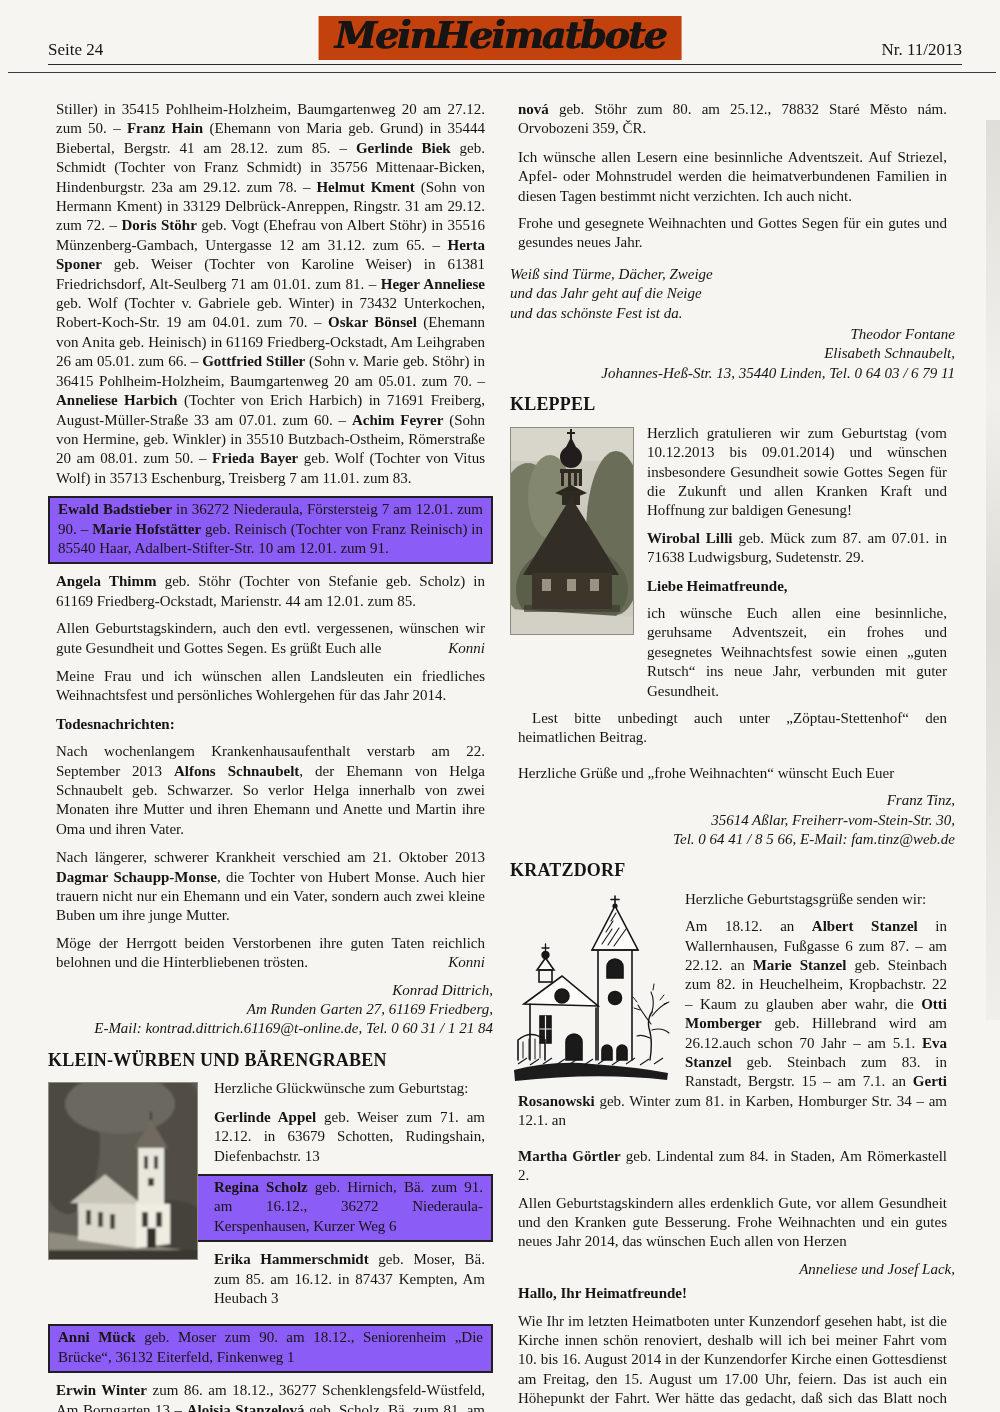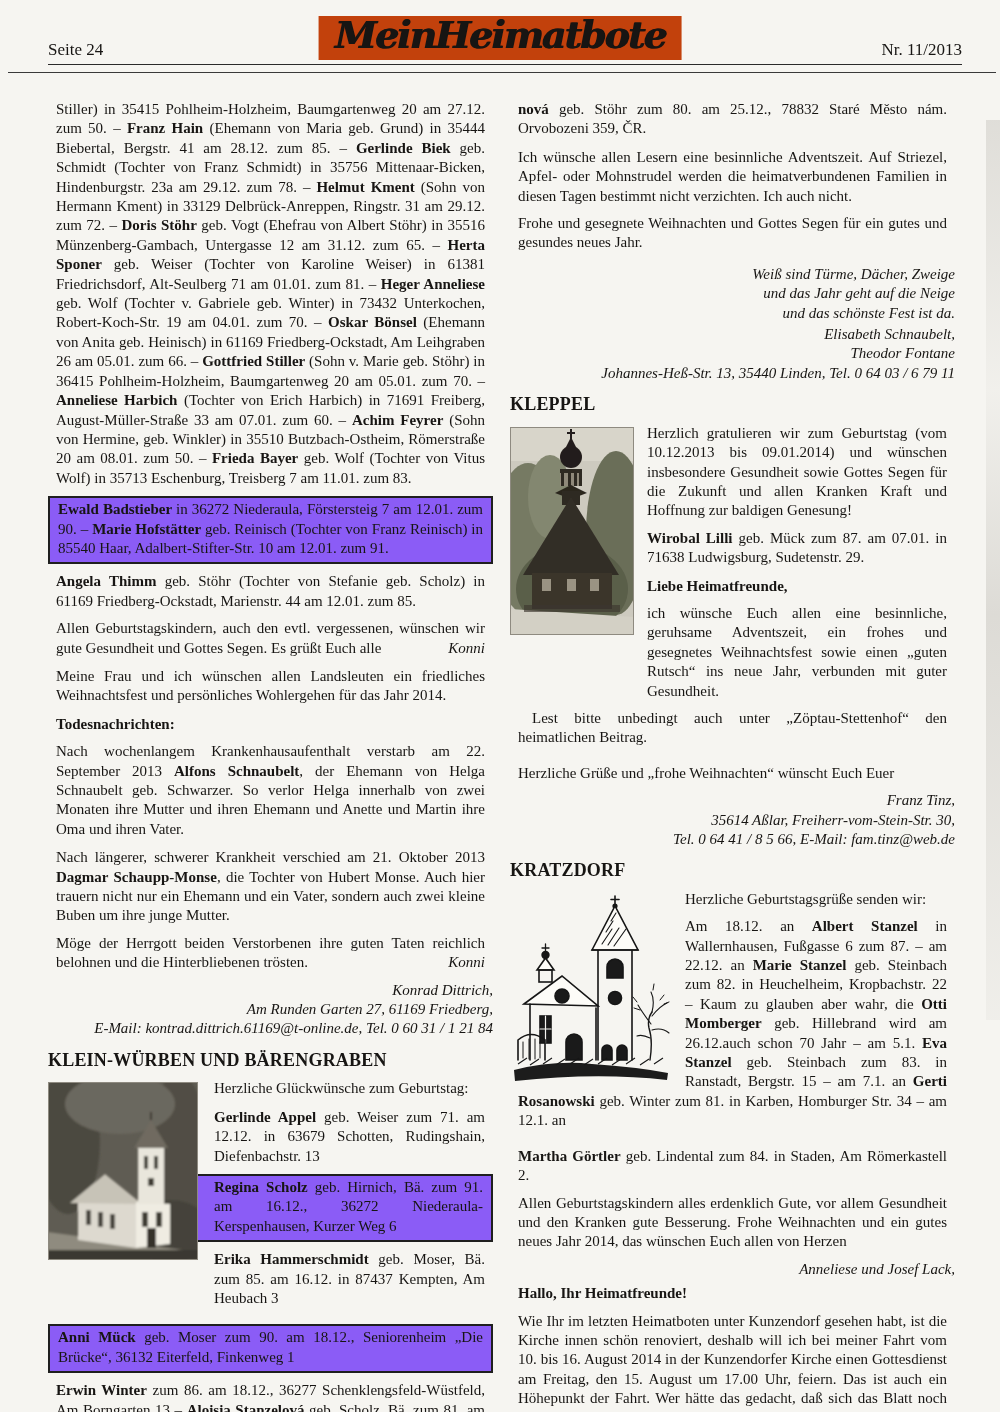--- a/index.html
+++ b/index.html
@@ -27,21 +27,21 @@
   .hrule2{position:absolute;left:8px;right:4px;top:72px;border-top:1px solid #3a3a3a;}
   
   .cols{display:flex;gap:17px;padding:12px 38px 0 48px;}
   .col{width:445px;font-size:15px;line-height:19.4px;text-align:justify;}
   p{margin:8px;}
   .gap{margin-top:9px;}
   .gap2{margin-top:5px;}
   .b,.bhead{font-weight:bold;}
   .sig{float:right;font-style:italic;padding-left:10px;}
   .sigblock{text-align:right;font-style:italic;margin:2px 0 2px;}
-  .poem{text-align:right;font-style:italic;margin:12px 0 2px;}
+  .poem{text-align:left;font-style:italic;margin:12px 0 2px;}
   .schead{font-weight:bold;font-size:18px;margin:12px 0 9px;letter-spacing:.2px;}
   .graybox{
     background:#8b5cf6;border:2px solid #1f1f1f;
     padding:2px 8px 4px;margin:8px 0 7px;
   }
   .indent{text-indent:14px;}
   .fig .photo{float:left;}
   .fig .ph-kw{margin:3px 16px 30px 0;}
   .fig .ph-kl{margin:3px 13px 56px 0;}
   .fig .ph-kr{margin:2px 13px 0 0;}
@@ -142,22 +142,22 @@
 
       <p class="gap">Ich wünsche allen Lesern eine besinnliche Adventszeit. Auf Striezel, Apfel- oder Mohnstrudel werden die heimatverbundenen Familien in diesen Tagen bestimmt nicht verzichten. Ich auch nicht.</p>
       <p>Frohe und gesegnete Weihnachten und Gottes Segen für ein gutes und gesundes neues Jahr.</p>
 
       <div class="poem">
           <div>Weiß sind Türme, Dächer, Zweige</div>
           <div>und das Jahr geht auf die Neige</div>
           <div>und das schönste Fest ist da.</div>
         </div>
       <div class="sigblock">
+          <div>Theodor Fontane</div>
           <div>Elisabeth Schnaubelt,</div>
-          <div>Theodor Fontane</div>
           <div>Johannes-Heß-Str. 13, 35440 Linden, Tel. 0 64 03 / 6 79 11</div>
         </div>
 
       <h3 class="schead">KLEPPEL</h3>
 
       <div class="fig">
 
         <svg class="photo ph-kl" width="124" height="208" viewBox="0 0 124 208" role="img">
           <defs>
               <filter id="fkl">

